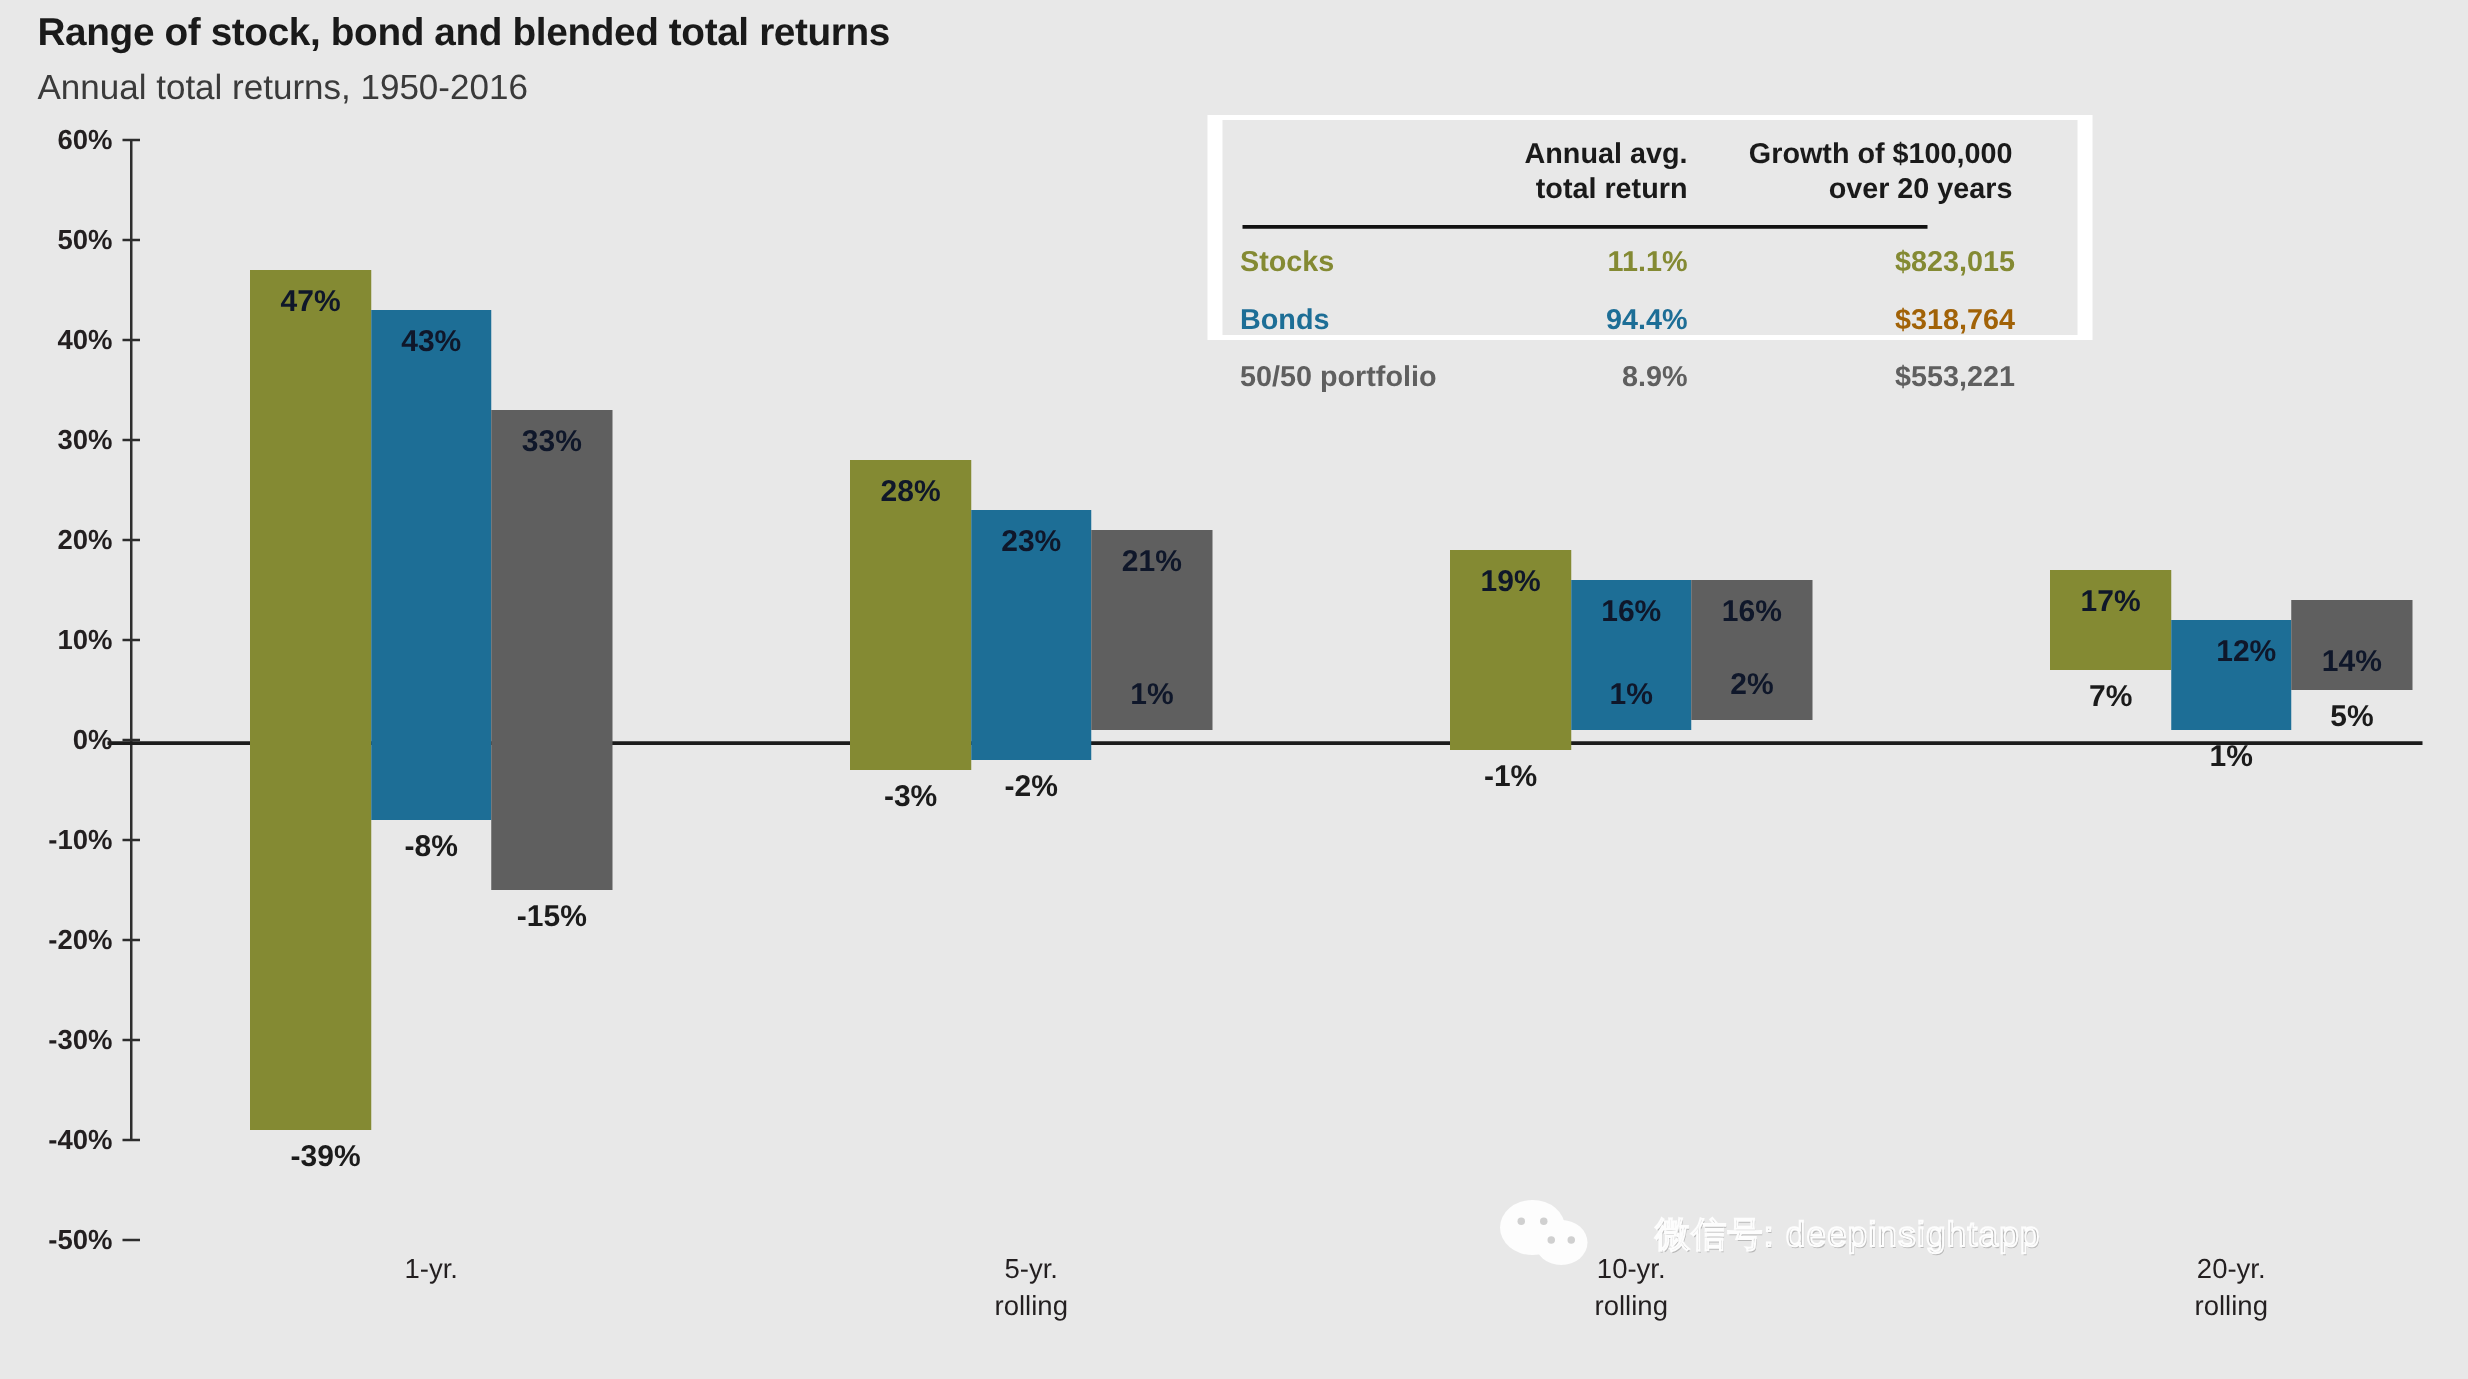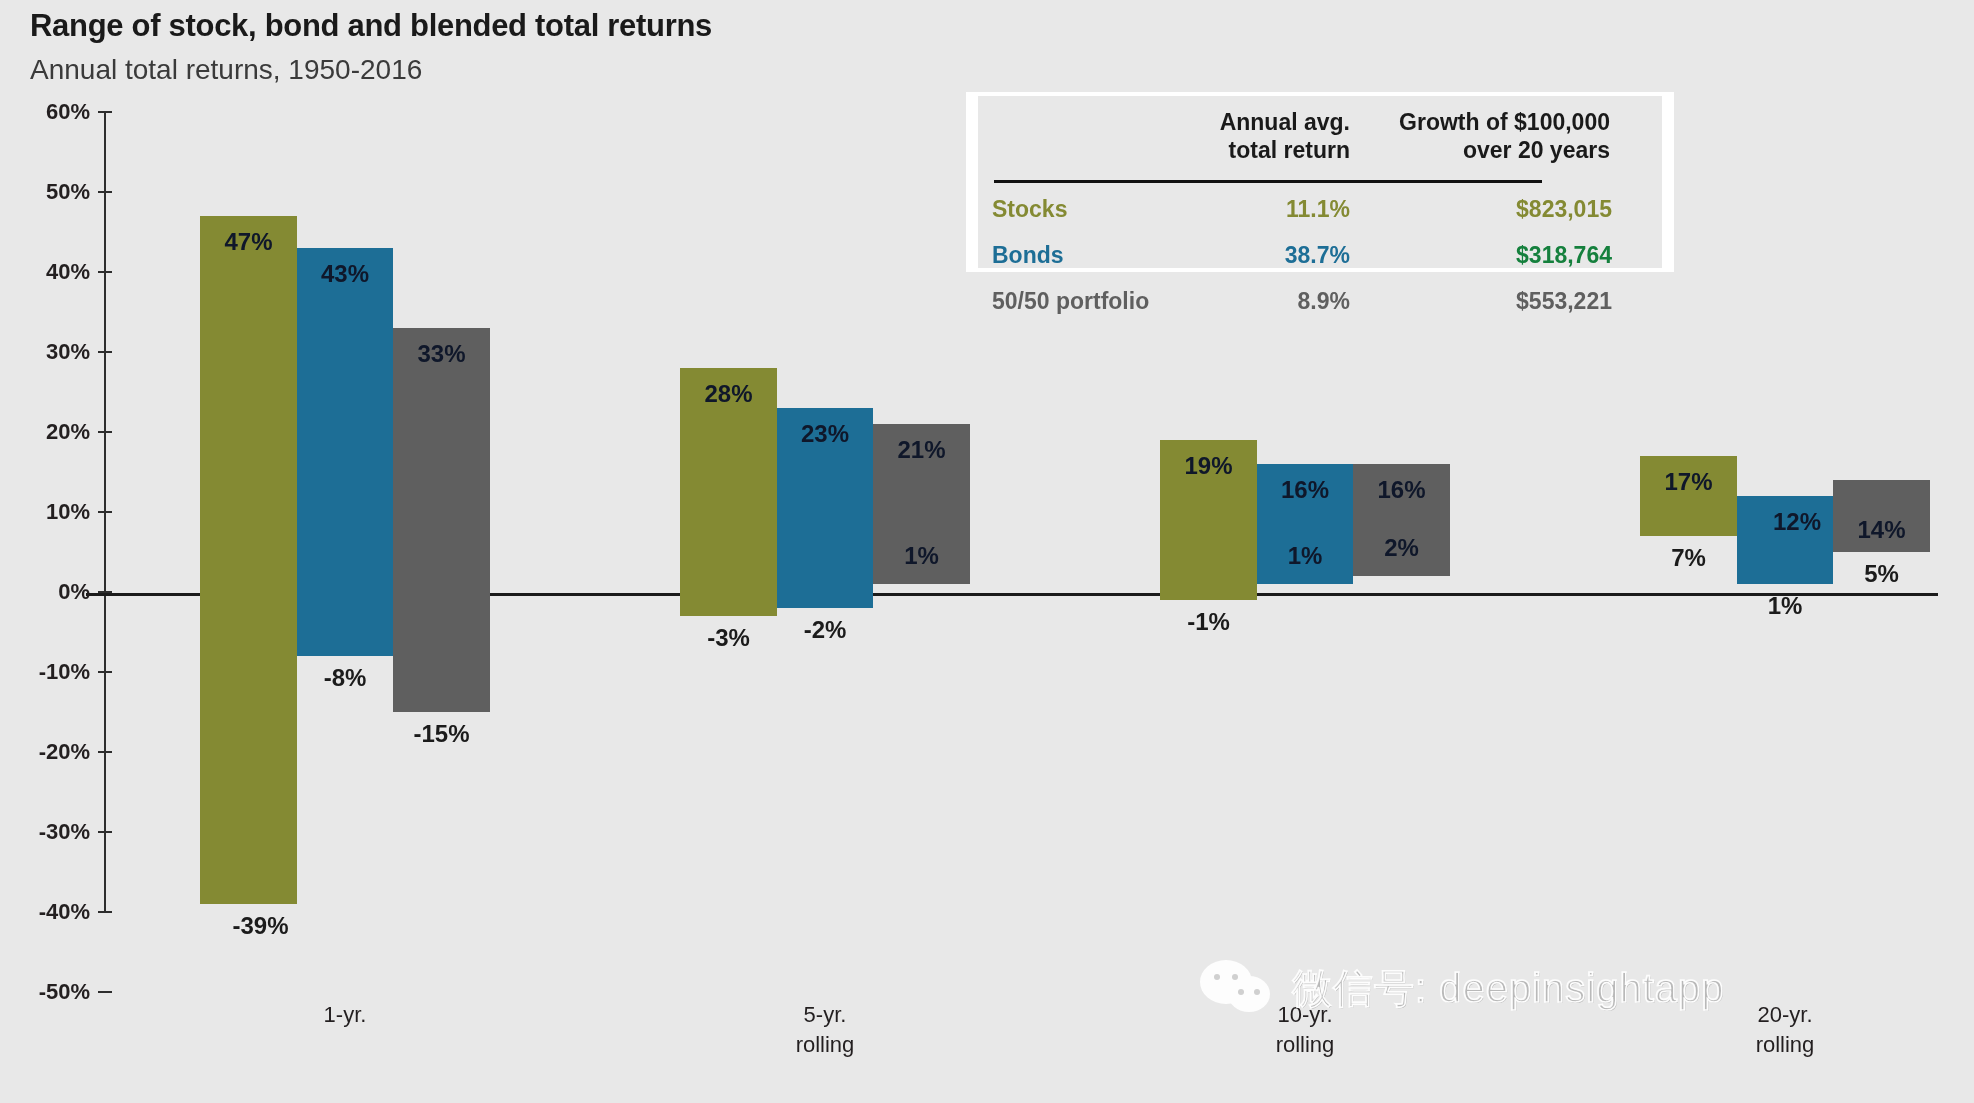--- a/index.html
+++ b/index.html
@@ -82,24 +82,24 @@
   .lg-name { position:absolute; font-size:23px; font-weight:bold; }
   .lg-num  { position:absolute; font-size:23px; font-weight:bold; text-align:right; }
 
   
   #watermark {
     position:absolute; left:1200px; top:960px;
     display:flex; align-items:center; gap:14px;
     opacity:0.92; pointer-events:none;
   }
   #wm-text {
-    font-size:40px; color:transparent;
+    font-size:28px; color:transparent;
     -webkit-text-stroke:1.6px #ffffff;
     text-shadow:1px 1px 0 rgba(120,120,120,.45);
-    white-space:nowrap; letter-spacing:1px;
+    white-space:nowrap; letter-spacing:1px;margin-left:32px;
   }
   #wm-logo { position:relative; width:78px; height:56px; }
   .wm-bubble { position:absolute; background:#fff; border-radius:50%; }
   #wm-b1 { width:52px; height:44px; left:0; top:0; }
   #wm-b2 { width:42px; height:36px; left:28px; top:16px; }
   .wm-eye { position:absolute; width:6px; height:6px; background:#cfcfcf; border-radius:50%; }
 </style>
 </head>
 <body>
 
@@ -189,22 +189,22 @@
 <div class="lg-head" id="lgh1" style="left: 1100px; top: 108px; width: 250px;">Annual avg.
 total return</div>
 <div class="lg-head" id="lgh2" style="left: 1340px; top: 108px; width: 270px;">Growth of $100,000
 over 20 years</div>
 <div id="lg-rule"></div>
 <div id="legend-rows">
     <div class="lg-name" style="left: 992px; top: 196px; color: rgb(132, 138, 51);">Stocks</div>
     <div class="lg-num" style="left: 1150px; top: 196px; width: 200px; color: rgb(132, 138, 51);">11.1%</div>
     <div class="lg-num" style="left: 1390px; top: 196px; width: 222px; color: rgb(132, 138, 51);">$823,015</div>
     <div class="lg-name" style="left: 992px; top: 242px; color: rgb(29, 110, 150);">Bonds</div>
-    <div class="lg-num" style="left: 1150px; top: 242px; width: 200px; color: rgb(29, 110, 150);">38.7%</div>
-    <div class="lg-num" style="left: 1390px; top: 242px; width: 222px; color: #15803d;">$318,764</div>
+    <div class="lg-num" style="left: 1150px; top: 242px; width: 200px; color: rgb(29, 110, 150);">94.4%</div>
+    <div class="lg-num" style="left: 1390px; top: 242px; width: 222px; color: #a16207;">$318,764</div>
     <div class="lg-name" style="left: 992px; top: 288px; color: rgb(95, 95, 95);">50/50 portfolio</div>
     <div class="lg-num" style="left: 1150px; top: 288px; width: 200px; color: rgb(95, 95, 95);">8.9%</div>
     <div class="lg-num" style="left: 1390px; top: 288px; width: 222px; color: rgb(95, 95, 95);">$553,221</div>
   </div>
 
 <div id="watermark">
   <div id="wm-logo">
     <div class="wm-bubble" id="wm-b1"></div>
     <div class="wm-bubble" id="wm-b2"></div>
     <div class="wm-eye" style="left:14px;  top:14px;"></div>

